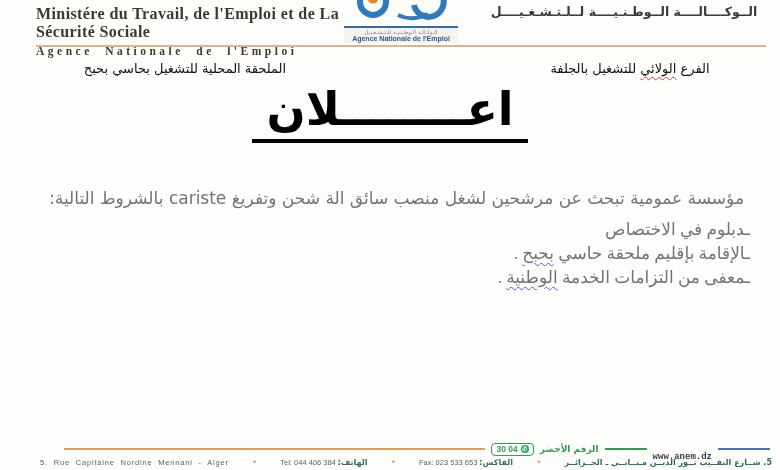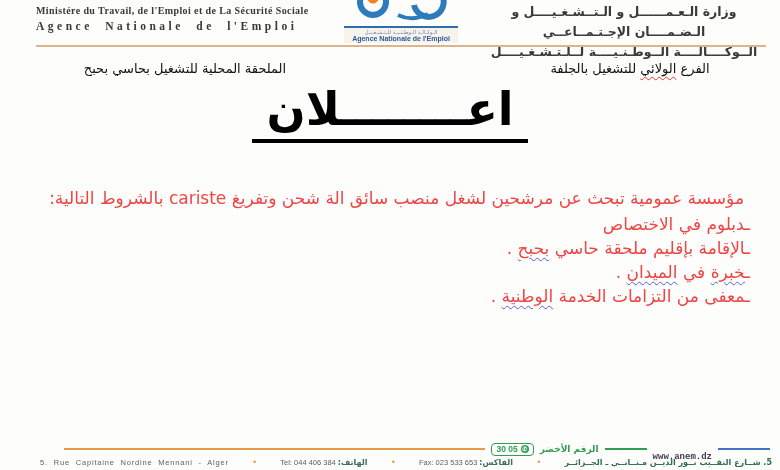--- a/index.html
+++ b/index.html
@@ -7,21 +7,21 @@
     width:780px;height:470px;position:relative;overflow:hidden;
     background:#fdfdfb;
     font-family:"DejaVu Sans", sans-serif;
     color:#1a1a1a;
   }
   
   .hdr-left{
     position:absolute;left:36px;top:5px;width:310px;
     font-family:"Liberation Serif", serif;font-weight:bold;color:#3e382f;
   }
-  .hdr-left .l1{font-size:10px;letter-spacing:.4px;}
+  .hdr-left .l1{font-size:16px;letter-spacing:.4px;}
   .hdr-left .l2{font-size:11.5px;letter-spacing:3.5px;word-spacing:6px;margin-top:4px;}
   .logo{
     position:absolute;left:344px;top:0;width:114px;height:46px;overflow:hidden;text-align:center;
   }
   .logo .swirl{position:relative;top:-7px;}
   .logo-band{
     border-top:2px solid #2d6db0;background:#f8f3ea;padding-top:1px;line-height:1.15;
     position:relative;top:-8px;
   }
   .logo-band .ar{font-size:5.5px;color:#7b8fb4;direction:rtl;}
@@ -39,24 +39,24 @@
   .wavy-blue{text-decoration:underline wavy #4f63e0;text-decoration-thickness:1px;text-underline-offset:3px;}
   
   .title-wrap{position:absolute;top:84px;left:0;width:780px;text-align:center;}
   .title{
     display:inline-block;direction:rtl;font-size:46px;font-weight:bold;color:#000;
     border-bottom:4px solid #000;padding:0 14px 4px 14px;line-height:1.1;
   }
   
   .doc-body{
     position:absolute;top:186px;right:30px;left:26px;direction:rtl;
-    font-size:17px;color:#ef4444;line-height:24px;
+    font-size:17px;color:#737373;line-height:24px;
   }
   .intro{text-indent:6px;white-space:nowrap;}
-  .reqs{margin-top:2px;}
+  .reqs{margin-top:8px;font-family:Liberation Serif, serif;}
   .closing{margin-top:30px;text-indent:4px;}
   
   .f-row1{
     position:absolute;left:64px;right:10px;top:443px;height:12px;
     display:flex;align-items:center;gap:6px;
   }
   .f-line-orange{flex:1;height:2px;background:#e59b4a;}
   .green-badge{
     display:flex;align-items:center;gap:3px;border:1.5px solid #2e9e4f;border-radius:4px;
     padding:0 4px;height:11px;background:#fff;color:#2e9e4f;font-weight:bold;font-size:8.5px;
@@ -96,49 +96,47 @@
     <path d="M 96 2 a 15 15 0 1 1 -28 10" fill="none" stroke="#2d7bbd" stroke-width="6"></path>
     <path d="M 52 22 q 14 7 30 -1" fill="none" stroke="#2d7bbd" stroke-width="4"></path>
   </svg>
   <div class="logo-band">
     <div class="ar">الـوكـالـة الـوطـنـيـة للـتـشـغـيـل</div>
     <div class="fr">Agence Nationale de l'Emploi</div>
   </div>
 </div>
 
 <div class="hdr-right">
-  <div>وزارة الـعـمــــــل و الـتــشـغـيــــل و الـضـمــــان الإجـتـمــاعــي</div>
   <div>الــوكــــالــــة الــوطـنـيــــة لــلـتـشـغـيــــل</div>
 </div>
 
 <div class="rule-tan"></div>
 
 <div class="sub left">الملحقة المحلية للتشغيل بحاسي بحبح</div>
 <div class="sub right"><span>الفرع </span><span class="wavy-red">الولائي</span><span> للتشغيل بالجلفة</span></div>
 
 <div class="title-wrap">
   <span class="title">اعــــــــلان</span>
 </div>
 
 <div class="doc-body">
   <div class="intro">مؤسسة عمومية تبحث عن مرشحين لشغل منصب سائق الة شحن وتفريغ cariste بالشروط التالية:</div>
 
   <div class="reqs">
     <div><span>ـدبلوم في الاختصاص</span><span class="wavy-blue"></span><span></span><span class="wavy-blue"></span><span></span></div>
     <div><span>ـالإقامة بإقليم ملحقة حاسي </span><span class="wavy-blue">بحبح</span><span> .</span><span class="wavy-blue"></span><span></span></div>
-    <div><span>ـ</span><span class="wavy-blue">خبرة</span><span> في </span><span class="wavy-blue">الميدان</span><span> .</span></div>
     <div><span>ـمعفى من التزامات الخدمة </span><span class="wavy-blue">الوطنية</span><span> .</span><span class="wavy-blue"></span><span></span></div>
   </div>
 
 </div>
 
 <div class="f-row1">
   <div class="f-line-orange"></div>
   <div class="green-badge">
-    <span>30 05</span>
+    <span>30 04</span>
     <span class="phone-dot">✆</span>
   </div>
   <div class="green-label">الرقم الأخضر</div>
   <div class="f-line-green"></div>
   <div class="website">www.anem.dz</div>
   <div class="f-line-blue"></div>
 </div>
 
 <div class="f-row2">
   <span class="fr-addr">5. Rue Capitaine Nordine Mennani - Alger</span>

